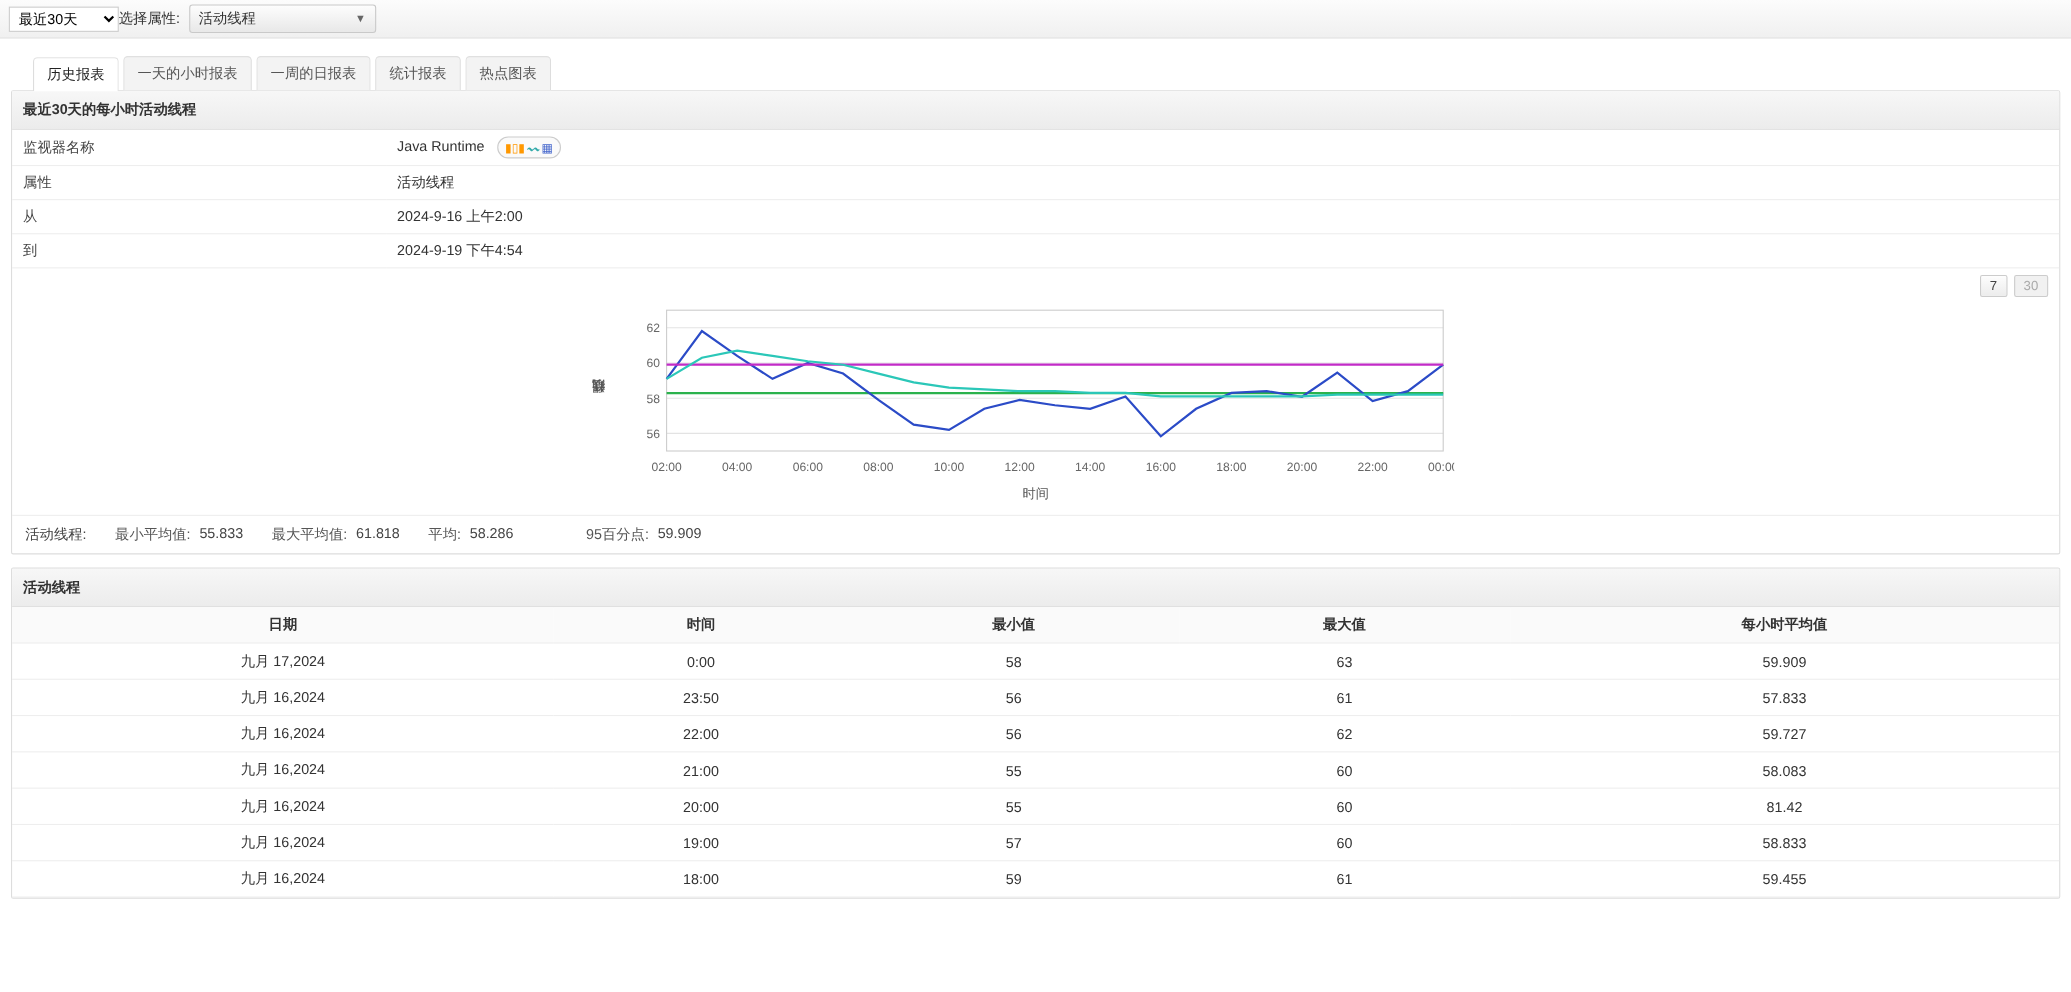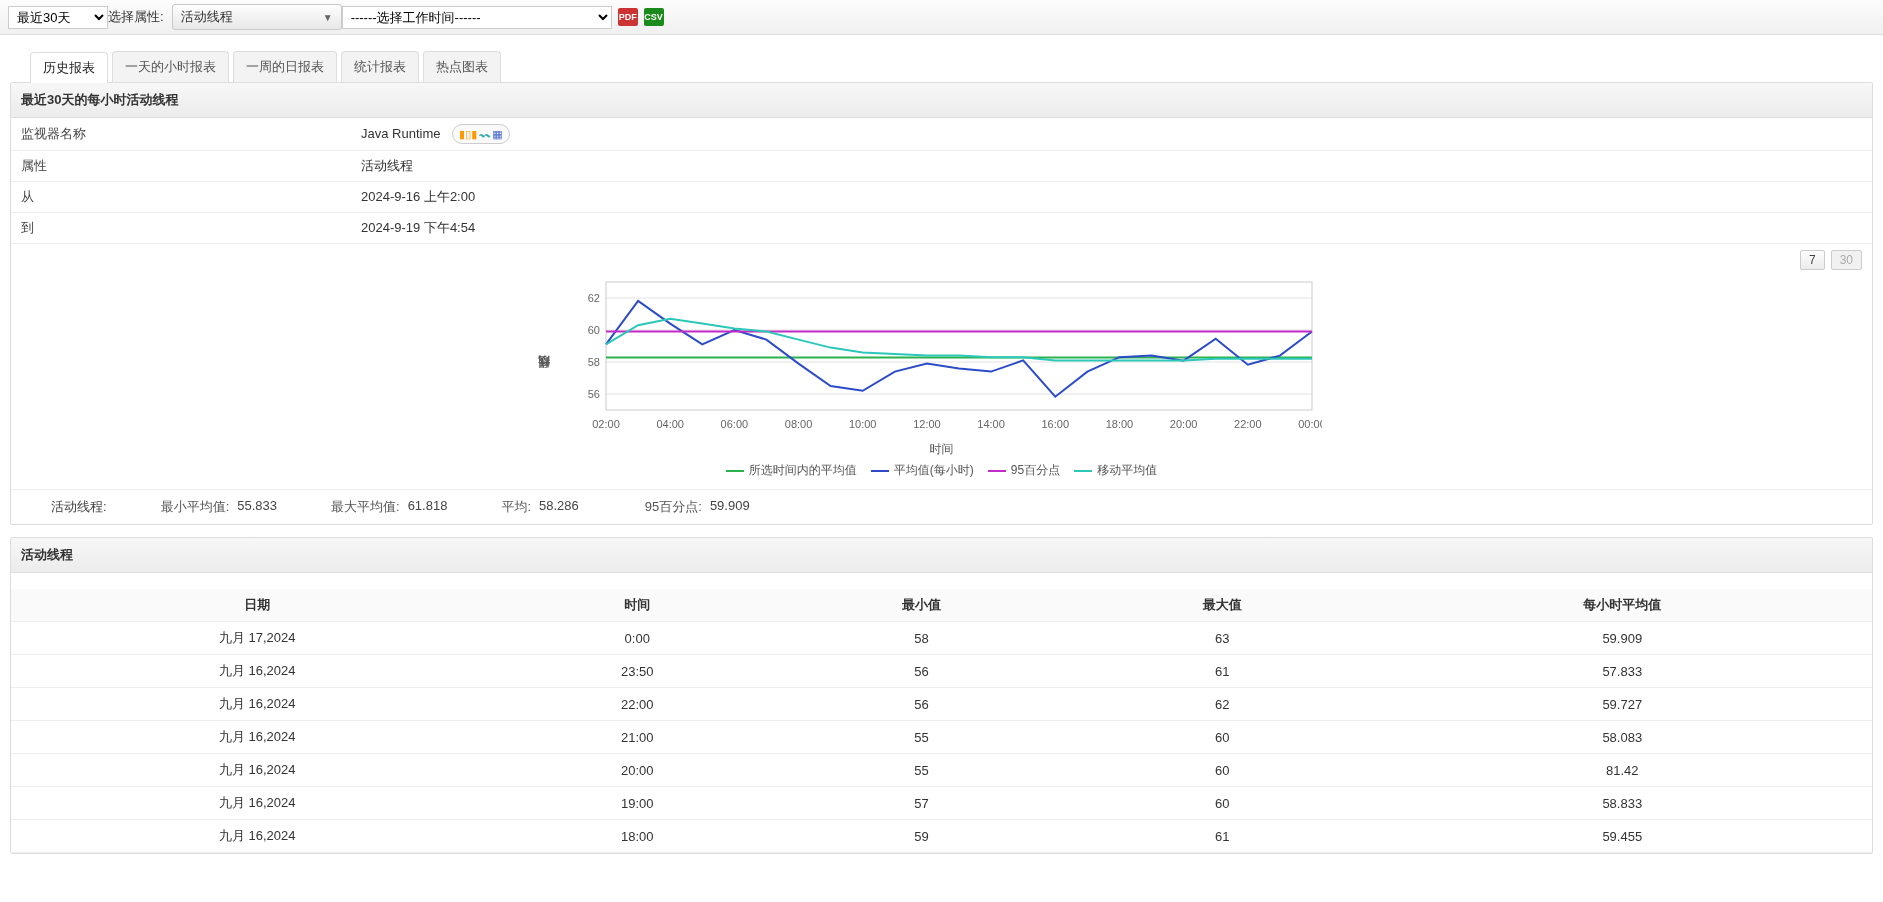--- a/index.html
+++ b/index.html
@@ -174,26 +174,25 @@
 
 .stats-row {
   display: flex;
   gap: 26px;
   padding: 8px 12px;
   font-size: 13px;
   color: #444;
   border-top: 1px solid #eee;
 }
 .stats-row .label { color:#555; margin-right: 4px; }
-.stats-row .pair { display: inline-flex; gap: 4px; margin-left: 28px; }
+.stats-row .pair { display: inline-flex; gap: 4px; }
 
 .data-table {
   width: 100%;
   border-collapse: collapse;
-  margin-top: 16px;
 }
 .data-table th, .data-table td {
   padding: 7px 10px;
   text-align: center;
   border-bottom: 1px solid #eee;
   font-size: 13px;
 }
 .data-table th {
   background: #fafafa;
   font-weight: bold;
@@ -209,27 +208,20 @@
     <select>
       <option>最近30天</option>
     </select>
   </div>
   <div class="top-center">
     <span class="label">选择属性:</span>
     <div class="dropdown">
       <span>活动线程</span>
       <span class="caret">▼</span>
     </div>
-  </div>
-  <div class="top-right">
-    <select>
-      <option>------选择工作时间------</option>
-    </select>
-    <span class="icon-pdf">PDF</span>
-    <span class="icon-csv">CSV</span>
   </div>
 </div>
 
 <div class="tabs-row">
   <div class="tabs" id="tabs-container">
       <div class="tab active">历史报表</div>
       <div class="tab">一天的小时报表</div>
       <div class="tab">一周的日报表</div>
       <div class="tab">统计报表</div>
       <div class="tab">热点图表</div>
@@ -295,38 +287,20 @@
           <text x="621.6363636363636" y="154" text-anchor="middle" class="tick-label">20:00</text>
           <text x="685.8181818181818" y="154" text-anchor="middle" class="tick-label">22:00</text>
           <text x="750" y="154" text-anchor="middle" class="tick-label">00:00</text>
           <rect x="44" y="8" width="706" height="128" fill="none" stroke="#ccc"></rect>
           <path d="M44,83.42399999999998L76.0909090909091,83.42399999999998L108.18181818181819,83.42399999999998L140.27272727272725,83.42399999999998L172.36363636363637,83.42399999999998L204.45454545454544,83.42399999999998L236.54545454545453,83.42399999999998L268.6363636363636,83.42399999999998L300.72727272727275,83.42399999999998L332.8181818181818,83.42399999999998L364.9090909090909,83.42399999999998L397,83.42399999999998L429.09090909090907,83.42399999999998L461.1818181818182,83.42399999999998L493.27272727272725,83.42399999999998L525.3636363636363,83.42399999999998L557.4545454545455,83.42399999999998L589.5454545454545,83.42399999999998L621.6363636363636,83.42399999999998L653.7272727272727,83.42399999999998L685.8181818181818,83.42399999999998L717.909090909091,83.42399999999998L750,83.42399999999998" fill="none" stroke="#2bb24c" stroke-width="2"></path>
           <path d="M44,70.39999999999998L76.0909090909091,26.912000000000035L108.18181818181819,49.60000000000002L140.27272727272725,70.39999999999998L172.36363636363637,56L204.45454545454544,65.60000000000002L236.54545454545453,89.60000000000002L268.6363636363636,112L300.72727272727275,116.79999999999995L332.8181818181818,97.60000000000002L364.9090909090909,89.60000000000002L397,94.39999999999998L429.09090909090907,97.60000000000002L461.1818181818182,86.39999999999998L493.27272727272725,122.67200000000003L525.3636363636363,97.60000000000002L557.4545454545455,83.20000000000005L589.5454545454545,81.60000000000002L621.6363636363636,86.67200000000003L653.7272727272727,64.72000000000003L685.8181818181818,90.67200000000003L717.909090909091,81.60000000000002L750,57.45600000000002" fill="none" stroke="#2b4bc7" stroke-width="2"></path>
           <path d="M44,57.45600000000002L76.0909090909091,57.45600000000002L108.18181818181819,57.45600000000002L140.27272727272725,57.45600000000002L172.36363636363637,57.45600000000002L204.45454545454544,57.45600000000002L236.54545454545453,57.45600000000002L268.6363636363636,57.45600000000002L300.72727272727275,57.45600000000002L332.8181818181818,57.45600000000002L364.9090909090909,57.45600000000002L397,57.45600000000002L429.09090909090907,57.45600000000002L461.1818181818182,57.45600000000002L493.27272727272725,57.45600000000002L525.3636363636363,57.45600000000002L557.4545454545455,57.45600000000002L589.5454545454545,57.45600000000002L621.6363636363636,57.45600000000002L653.7272727272727,57.45600000000002L685.8181818181818,57.45600000000002L717.909090909091,57.45600000000002L750,57.45600000000002" fill="none" stroke="#c22bc7" stroke-width="2"></path>
           <path d="M44,70.39999999999998L76.0909090909091,51.200000000000045L108.18181818181819,44.799999999999955L140.27272727272725,49.60000000000002L172.36363636363637,54.39999999999998L204.45454545454544,57.60000000000002L236.54545454545453,65.60000000000002L268.6363636363636,73.60000000000002L300.72727272727275,78.39999999999998L332.8181818181818,80L364.9090909090909,81.60000000000002L397,81.60000000000002L429.09090909090907,83.20000000000005L461.1818181818182,83.20000000000005L493.27272727272725,86.39999999999998L525.3636363636363,86.39999999999998L557.4545454545455,86.39999999999998L589.5454545454545,86.39999999999998L621.6363636363636,86.39999999999998L653.7272727272727,84.79999999999995L685.8181818181818,84.79999999999995L717.909090909091,84.79999999999995L750,84.79999999999995" fill="none" stroke="#2bc7b8" stroke-width="2"></path>
         </svg>
       <div class="xlabel">时间</div>
-      <div class="legend" id="legend">
-          <span class="item">
-            <span class="swatch" style="background: rgb(43, 178, 76);"></span>
-            <span>所选时间内的平均值</span>
-          </span>
-          <span class="item">
-            <span class="swatch" style="background: rgb(43, 75, 199);"></span>
-            <span>平均值(每小时)</span>
-          </span>
-          <span class="item">
-            <span class="swatch" style="background: rgb(194, 43, 199);"></span>
-            <span>95百分点</span>
-          </span>
-          <span class="item">
-            <span class="swatch" style="background: rgb(43, 199, 184);"></span>
-            <span>移动平均值</span>
-          </span>
-        </div>
     </div>
   </div>
 
   <div class="stats-row">
     <span class="pair">
         <span>活动线程:</span>
       </span>
     <span class="pair">
         <span class="label">最小平均值:</span>
         <span>55.833</span>

